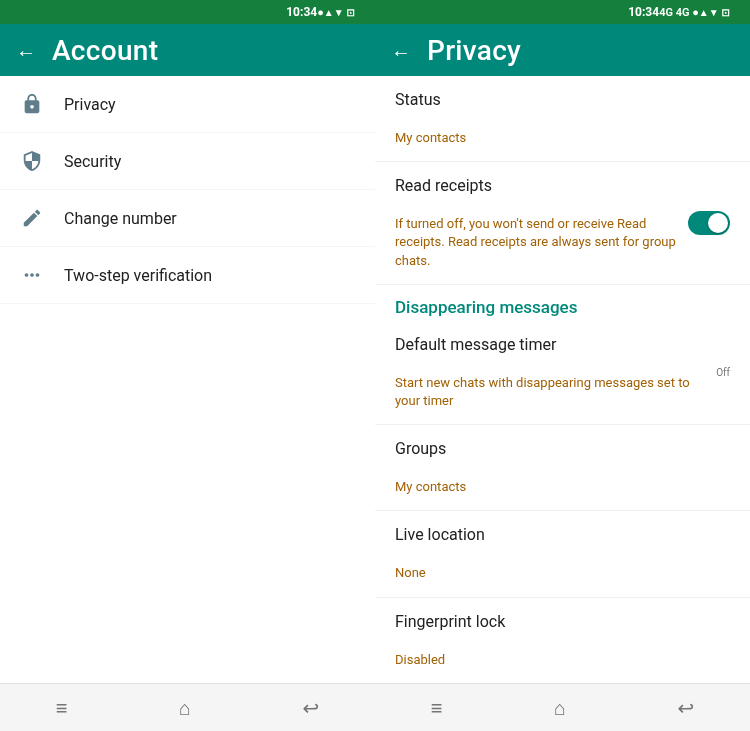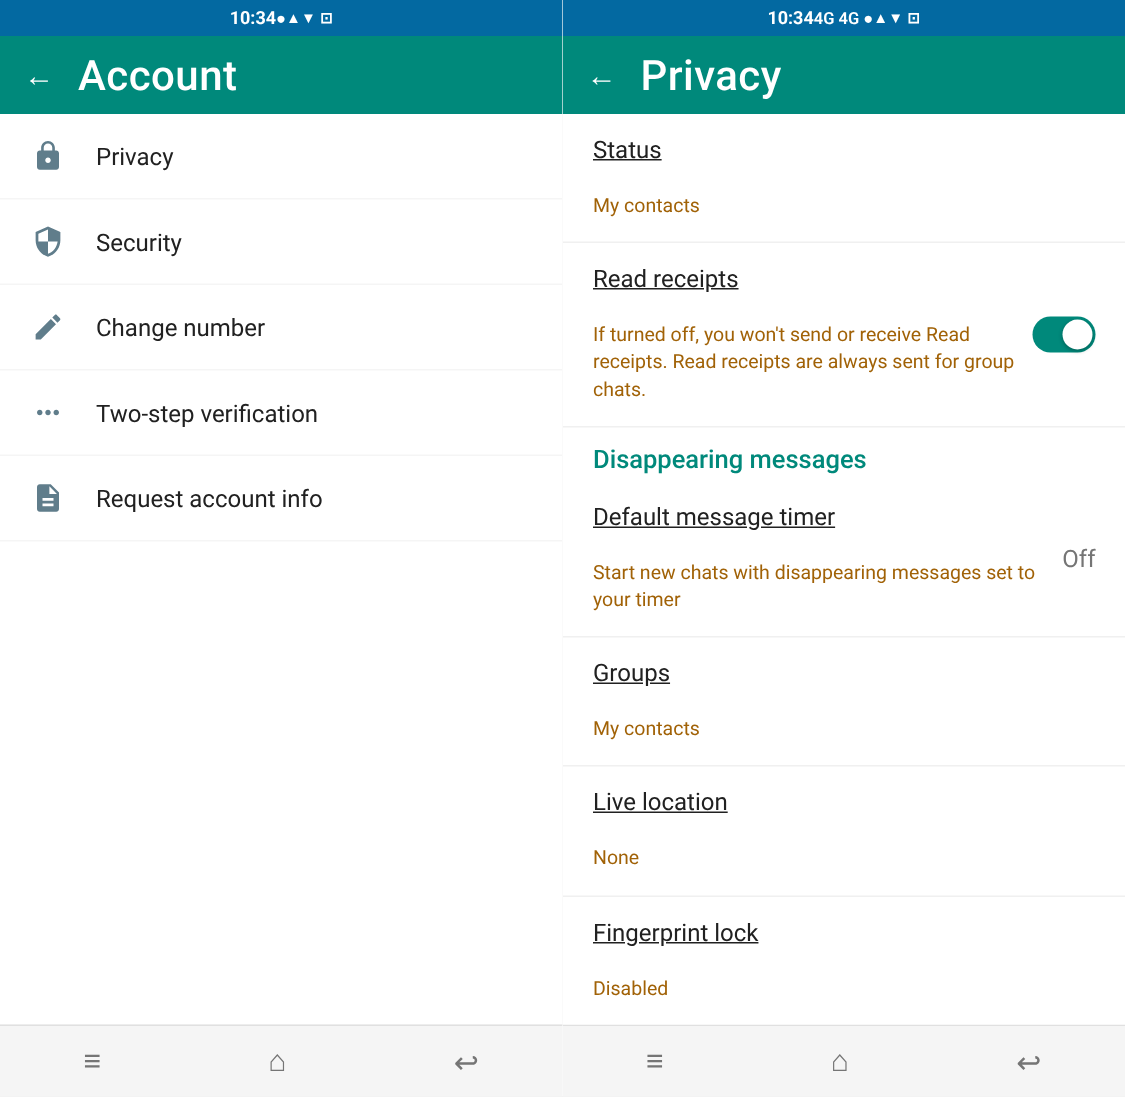--- a/index.html
+++ b/index.html
@@ -17,26 +17,26 @@
       width: 375px;
       height: 731px;
       background: #fff;
       display: flex;
       flex-direction: column;
       overflow: hidden;
     }
 
     
     .status-bar {
-      background: #0369a1;
+      background: #15803d;
       height: 24px;
       display: flex;
       align-items: center;
-      justify-content: center;
-      padding: 0 8px;
+      justify-content: flex-end;
+      padding: 0 20px;
       color: #fff;
       font-size: 11px;
       font-weight: 600;
     }
     .status-bar .time { font-size: 12px; font-weight: 700; }
     .status-bar .icons { display: flex; align-items: center; gap: 3px; font-size: 10px; }
 
     
     .app-header {
       background: #00897b;
@@ -101,30 +101,29 @@
       padding: 14px 20px;
       border-bottom: 1px solid #f0f0f0;
       cursor: pointer;
       justify-content: space-between;
     }
     .privacy-item-info { flex: 1; }
     .privacy-item-title {
       font-size: 16px;
       color: #212121;
       font-weight: 400;
-      text-decoration: underline;
     }
     .privacy-item-subtitle {
       font-size: 13px;
       color: #a16207;
       margin-top: 20px;
       line-height: 1.4;
     }
     .privacy-item-value {
-      font-size: 16px;
+      font-size: 10px;
       color: #757575;
       align-self: center;
       margin-left: 8px;
     }
 
     
     .toggle {
       width: 42px;
       height: 24px;
       border-radius: 12px;
@@ -218,28 +217,20 @@
 
     <div class="menu-item">
       <div class="menu-icon">
         <svg class="icon-svg" viewBox="0 0 24 24" xmlns="http://www.w3.org/2000/svg">
           <path d="M6 10c-1.1 0-2 .9-2 2s.9 2 2 2 2-.9 2-2-.9-2-2-2zm12 0c-1.1 0-2 .9-2 2s.9 2 2 2 2-.9 2-2-.9-2-2-2zm-6 0c-1.1 0-2 .9-2 2s.9 2 2 2 2-.9 2-2-.9-2-2-2z"></path>
         </svg>
       </div>
       <span class="menu-text">Two-step verification</span>
     </div>
 
-    <div class="menu-item">
-      <div class="menu-icon">
-        <svg class="icon-svg" viewBox="0 0 24 24" xmlns="http://www.w3.org/2000/svg">
-          <path d="M14 2H6c-1.1 0-1.99.9-1.99 2L4 20c0 1.1.89 2 1.99 2H18c1.1 0 2-.9 2-2V8l-6-6zm2 16H8v-2h8v2zm0-4H8v-2h8v2zm-3-5V3.5L18.5 9H13z"></path>
-        </svg>
-      </div>
-      <span class="menu-text">Request account info</span>
-    </div>
 
 
   </div>
 
   <div class="bottom-nav">
     <span class="nav-icon">≡</span>
     <span class="nav-icon">⌂</span>
     <span class="nav-icon">↩</span>
   </div>
 </div>

